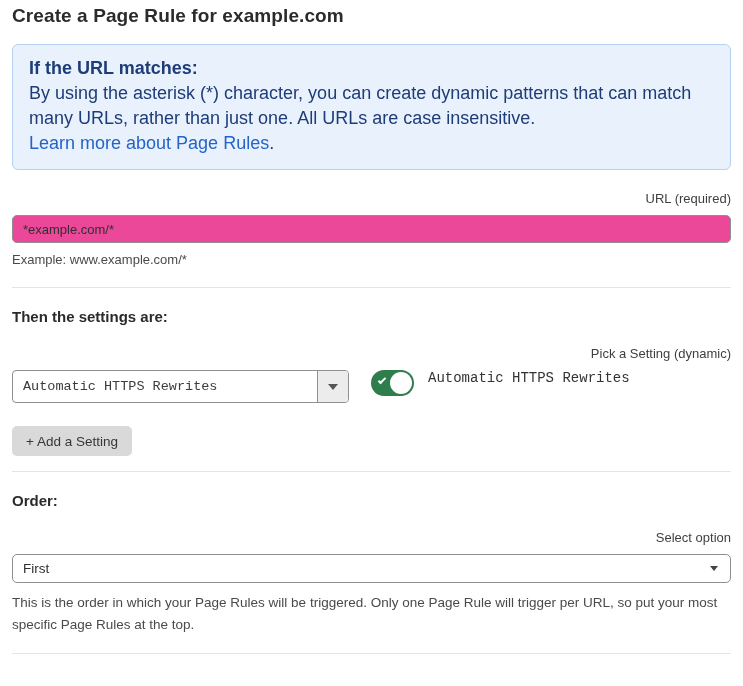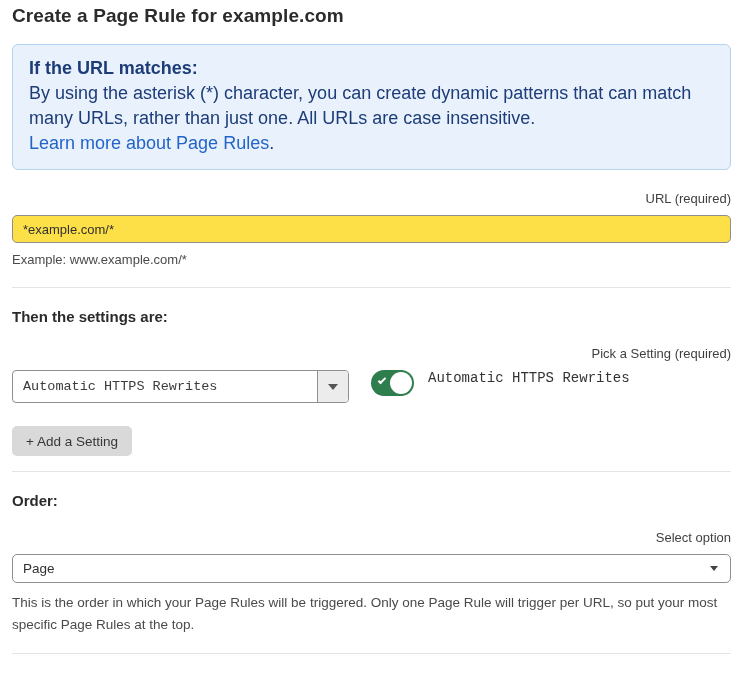--- a/index.html
+++ b/index.html
@@ -49,21 +49,21 @@
     display: block;
     margin-top: 9px;
     width: 719px;
     height: 28px;
     border: 1px solid #8f8f8f;
     border-radius: 5px;
     padding: 0 10px;
     font-size: 13px;
     color: #303030;
     font-family: "Liberation Sans", sans-serif;
-    background: #fde047;
+    background: #ec4899;
     outline: none;
   }
   .helper-text {
     margin-top: 9px;
     font-size: 13px;
     color: #4a4a4a;
   }
   .divider {
     border: none;
     border-top: 1px solid #e4e4e4;
@@ -216,21 +216,21 @@
   </div>
 
   <div class="field-label">URL (required)</div>
   <input class="text-input" type="text" value="*example.com/*" style="">
   <div class="helper-text">Example: www.example.com/*</div>
 
   <hr class="divider">
 
   <div class="section-heading">Then the settings are:</div>
 
-  <div class="field-label">Pick a Setting (required)</div>
+  <div class="field-label">Pick a Setting (dynamic)</div>
 
   <div class="setting-row">
     <div class="combobox">
       <div class="combobox-value">Automatic HTTPS Rewrites</div>
       <div class="combobox-arrow-btn">
         <span class="arrow-down"></span>
       </div>
     </div>
     <div class="toggle" role="switch" aria-checked="on">
       <span class="toggle-check"></span>
@@ -241,21 +241,21 @@
 
   <button class="btn btn-gray add-setting-btn">+ Add a Setting</button>
 
   <hr class="divider divider-after-add">
 
   <div class="section-heading">Order:</div>
 
   <div class="field-label">Select option</div>
 
   <div class="full-select">
-    <span class="full-select-value">Page</span>
+    <span class="full-select-value">First</span>
     <span class="arrow-down"></span>
   </div>
 
   <div class="order-helper">This is the order in which your Page Rules will be triggered. Only one Page Rule will trigger per URL, so put your most specific Page Rules at the top.</div>
 
   <hr class="divider divider-footer">
 
   
 
 </div>

